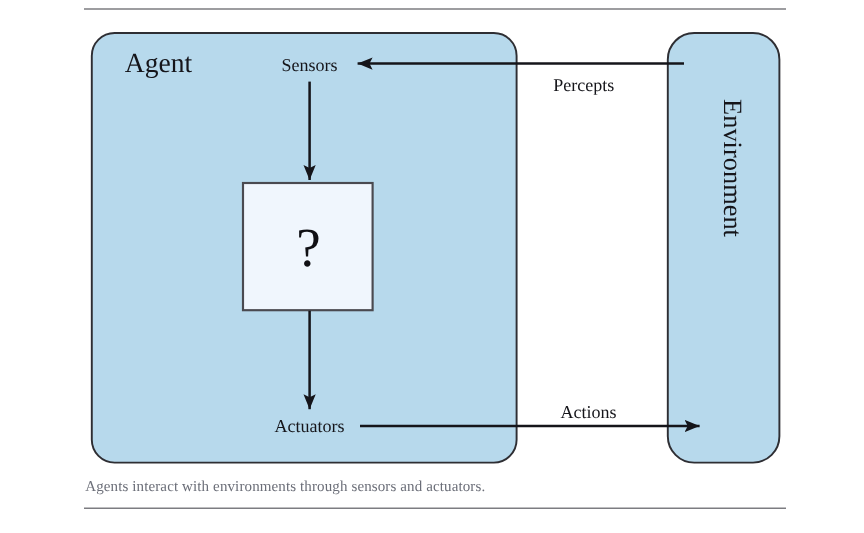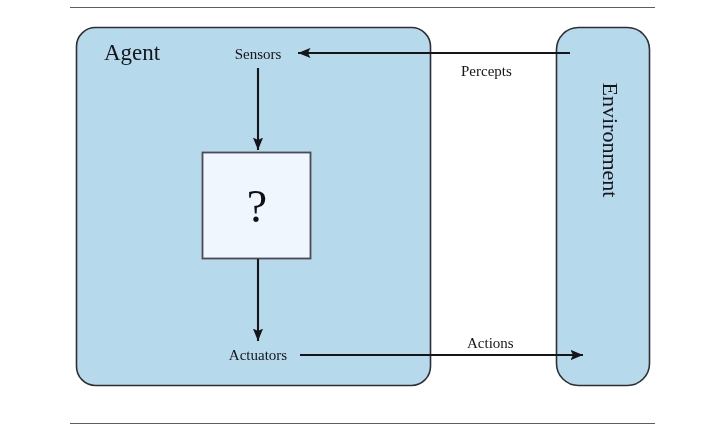--- a/index.html
+++ b/index.html
@@ -126,16 +126,17 @@
 
     <line x1="258" y1="259" x2="258" y2="341" stroke="#15151a" stroke-width="2.1" marker-end="url(#arrowhead-down)"></line>
 
     <text class="svg-label-port" x="258" y="360" text-anchor="middle">Actuators</text>
 
     <line x1="300" y1="355" x2="583" y2="355" stroke="#15151a" stroke-width="2.1" marker-end="url(#arrowhead-right)"></line>
 
     <text class="svg-label-flow" x="467" y="348">Actions</text>
   </svg>
 
+  <div id="caption">Agents interact with environments through sensors and actuators.</div>
 
   <div class="rule bottom"></div>
 
 </div>
 
 </body></html>

